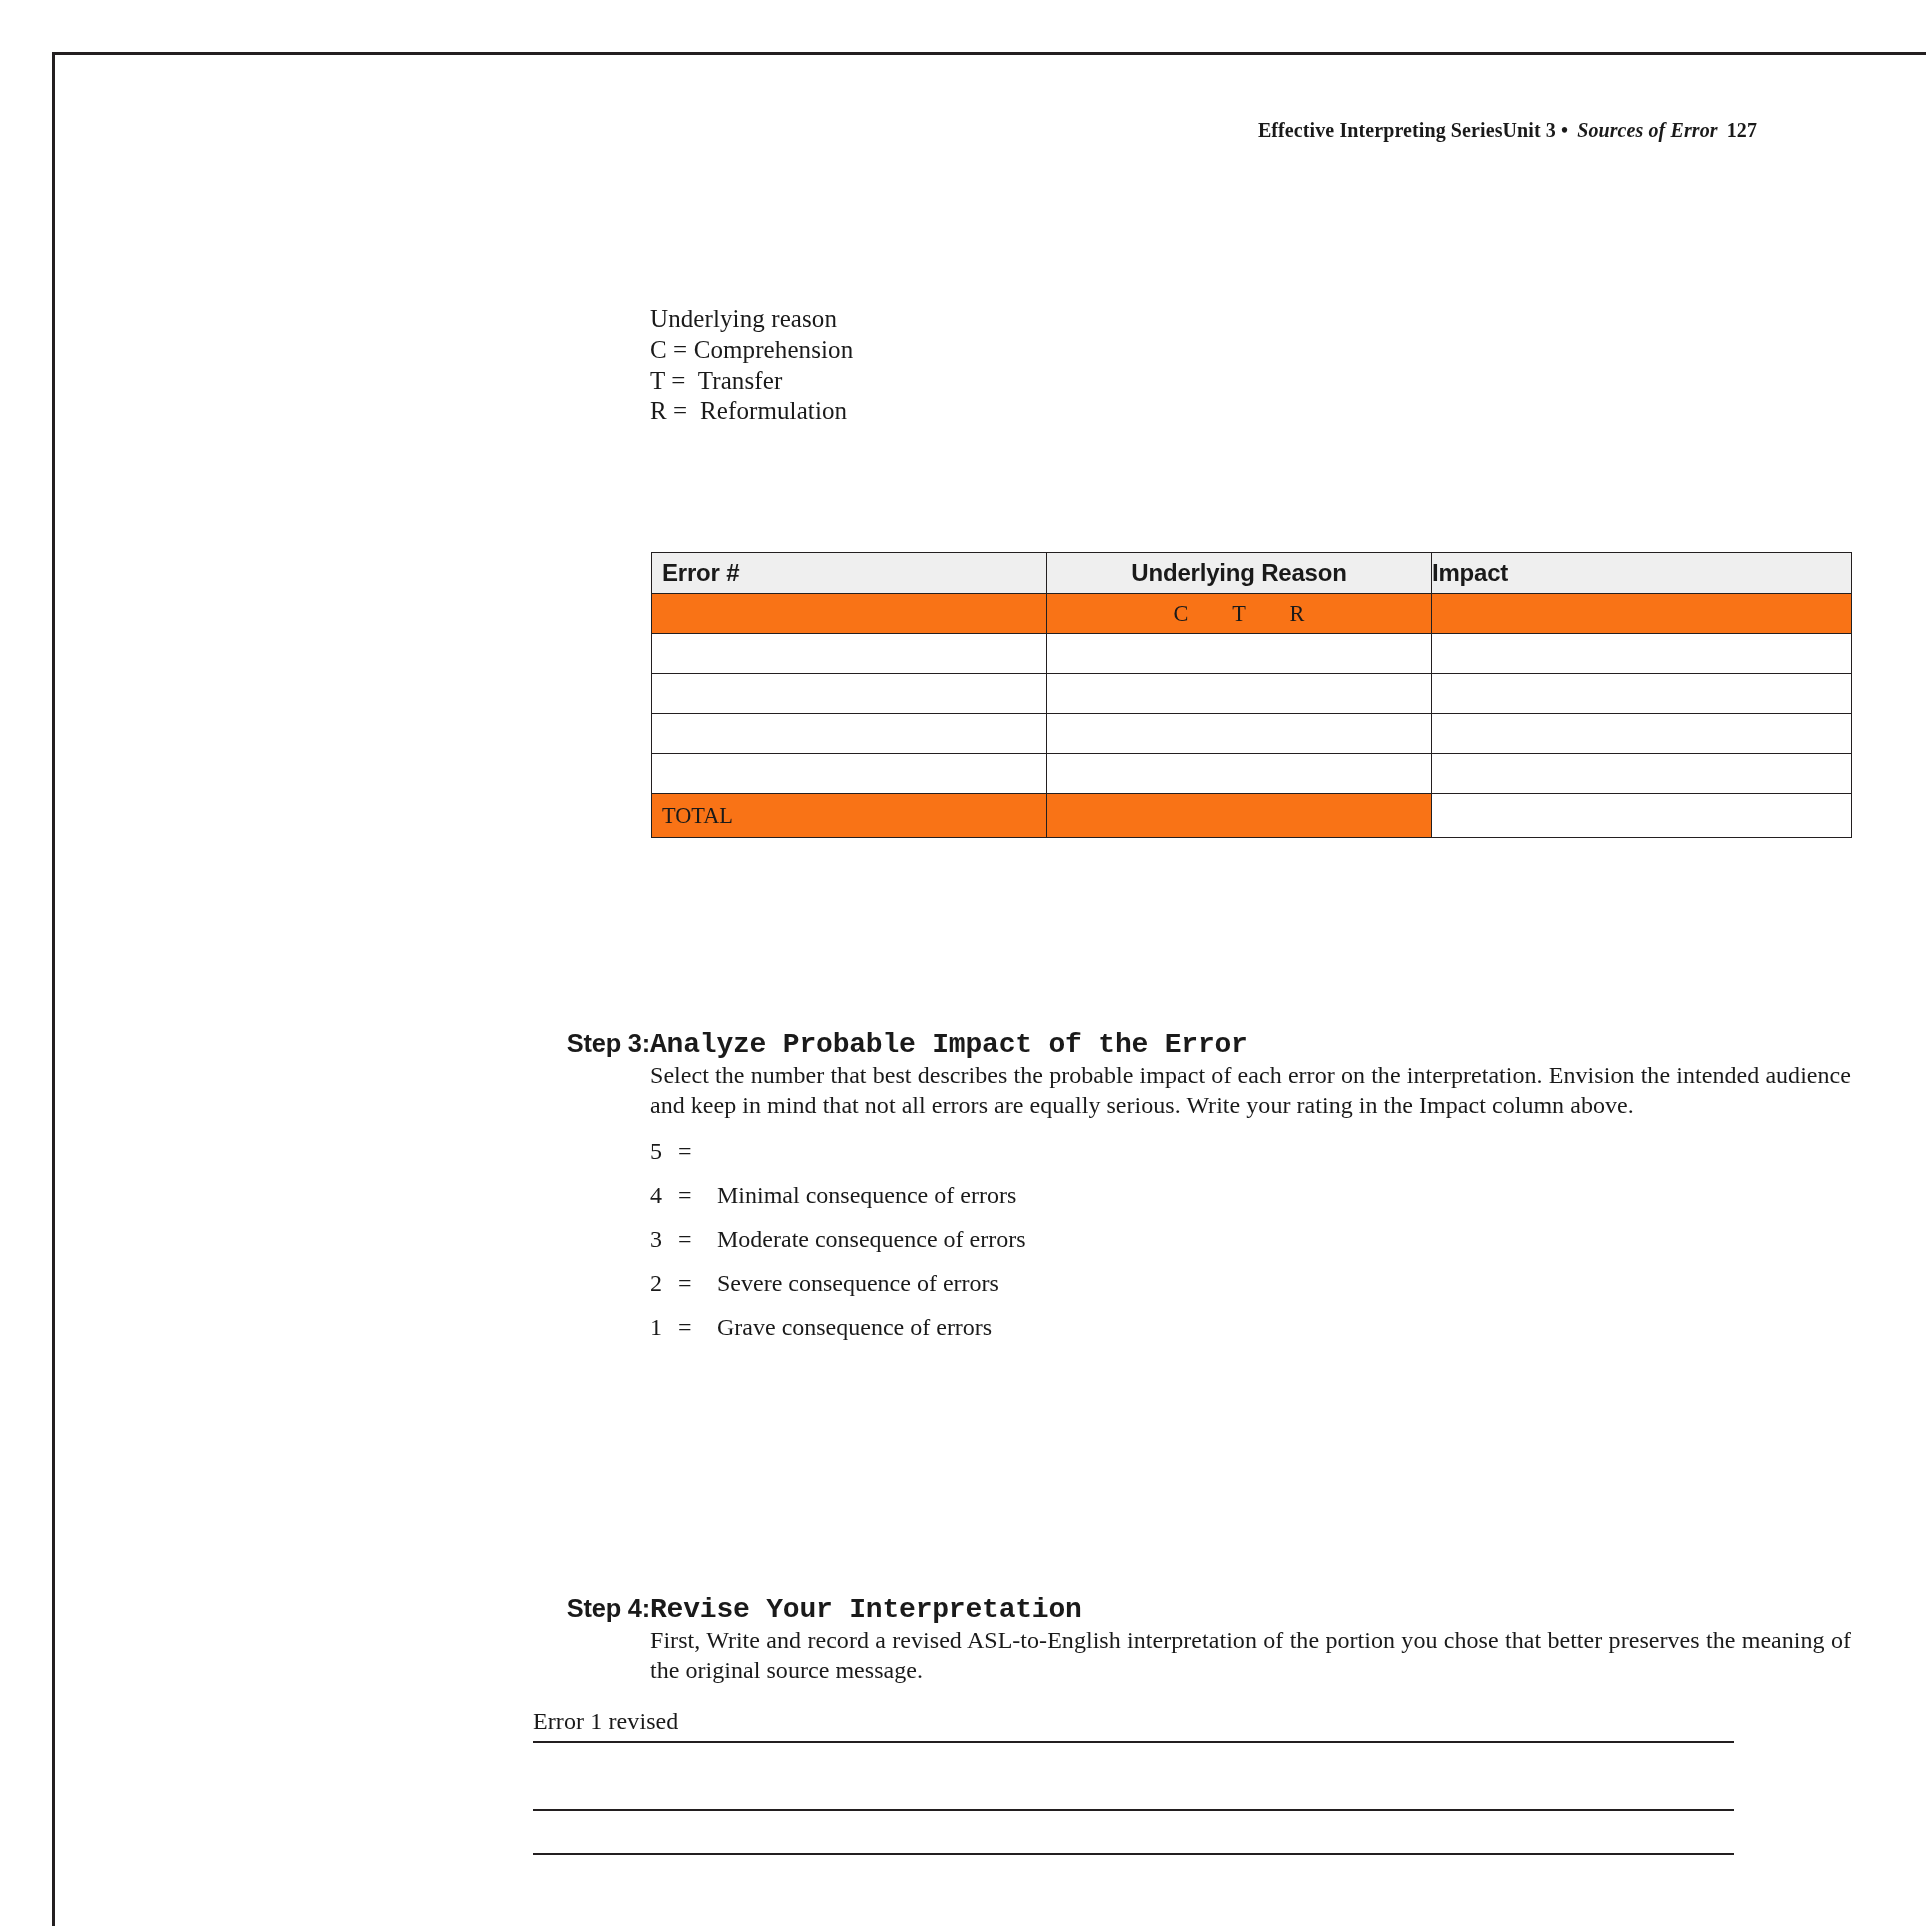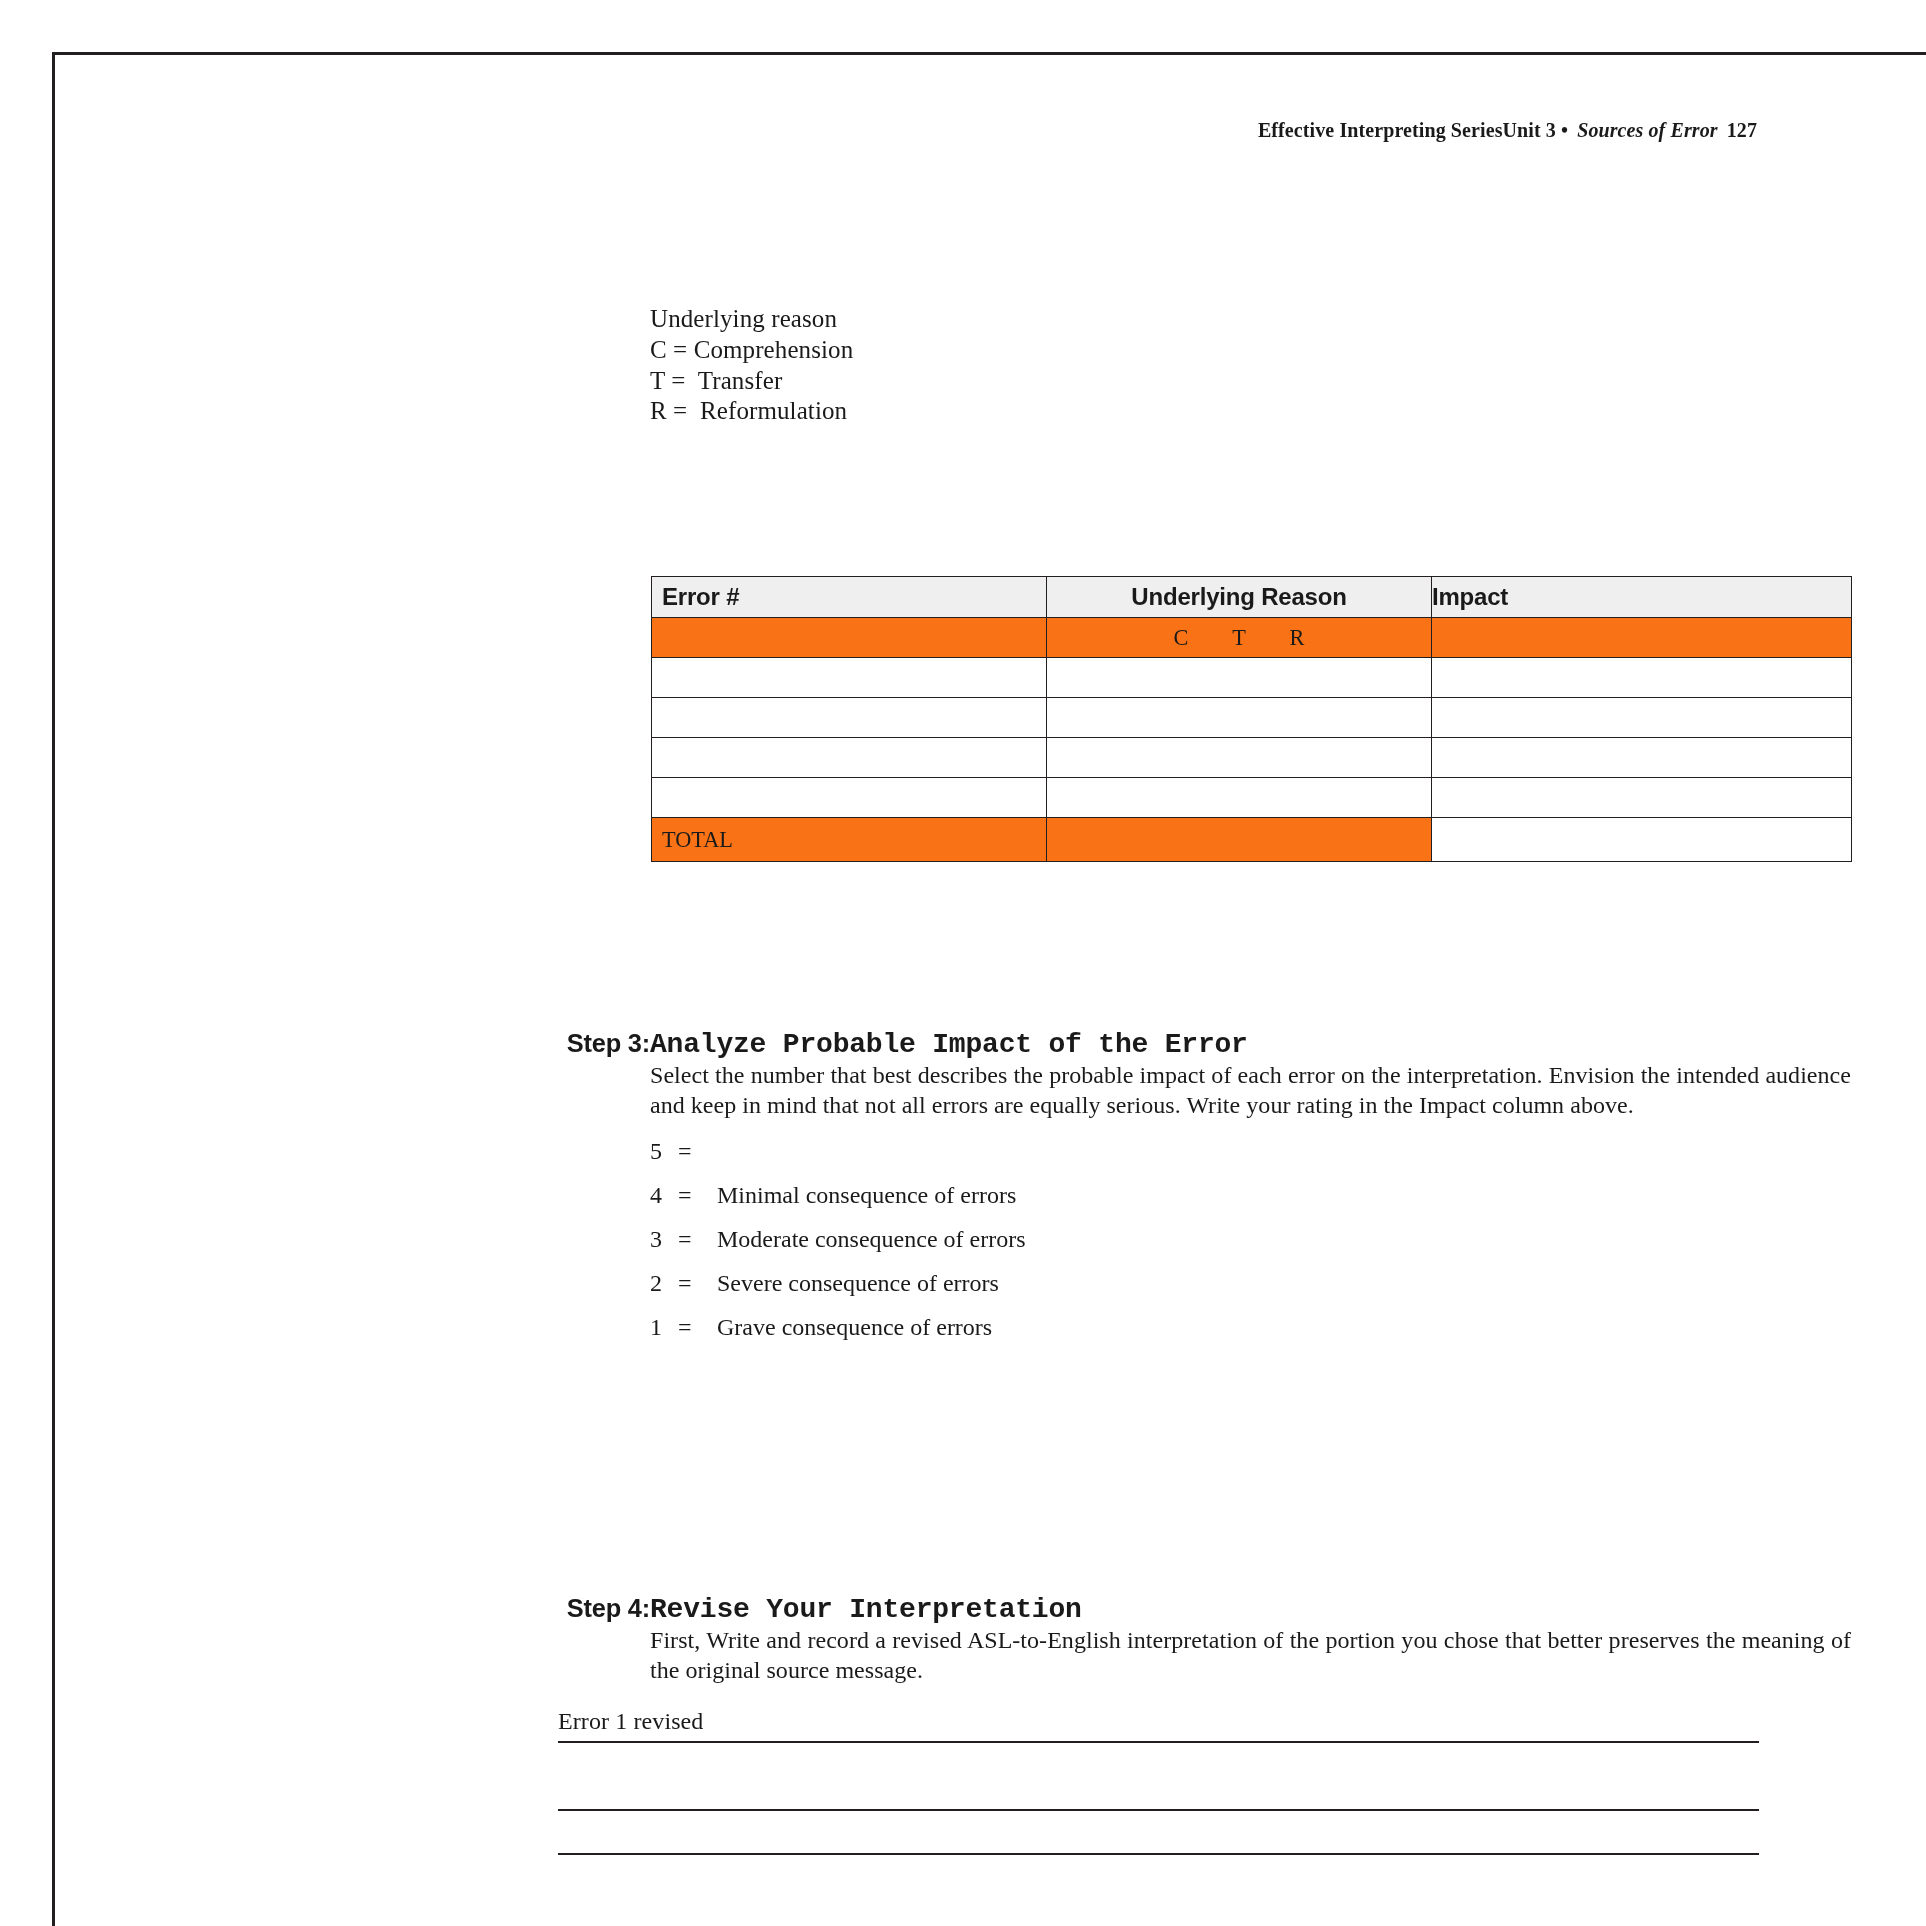--- a/index.html
+++ b/index.html
@@ -71,21 +71,21 @@
     font-size: 25px;
     line-height: 1.23;
     letter-spacing: 0.1px;
   }
   .legend-line { white-space: pre; }
 
   
   #error-table {
     position: absolute;
     left: 651px;
-    top: 576px;
+    top: 552px;
     width: 1200px;
     border-collapse: collapse;
     table-layout: fixed;
     padding-left: 40px;
   }
   #error-table td, #error-table th {
     border: 1.9px solid #231f20;
     padding: 0;
     vertical-align: middle;
     background: #ffffff;
@@ -166,21 +166,21 @@
     display: flex;
     align-items: baseline;
     font-size: 24px;
     height: 44px;
   }
   .rating-num   { width: 28px;  flex: 0 0 28px; }
   .rating-eq    { width: 39px; flex: 0 0 39px; }
   .rating-text  { flex: 1 1 auto; }
 
   
-  .write-area { margin-left: 116px; width: 1201px; }
+  .write-area { margin-left: 91px; width: 1201px; }
   .write-line {
     border-bottom: 2.7px solid #231f20;
     height: 42px;
     position: relative;
   }
   .write-line .prefill {
     position: absolute;
     left: 0;
     bottom: 5.4px;
     font-size: 24px;

